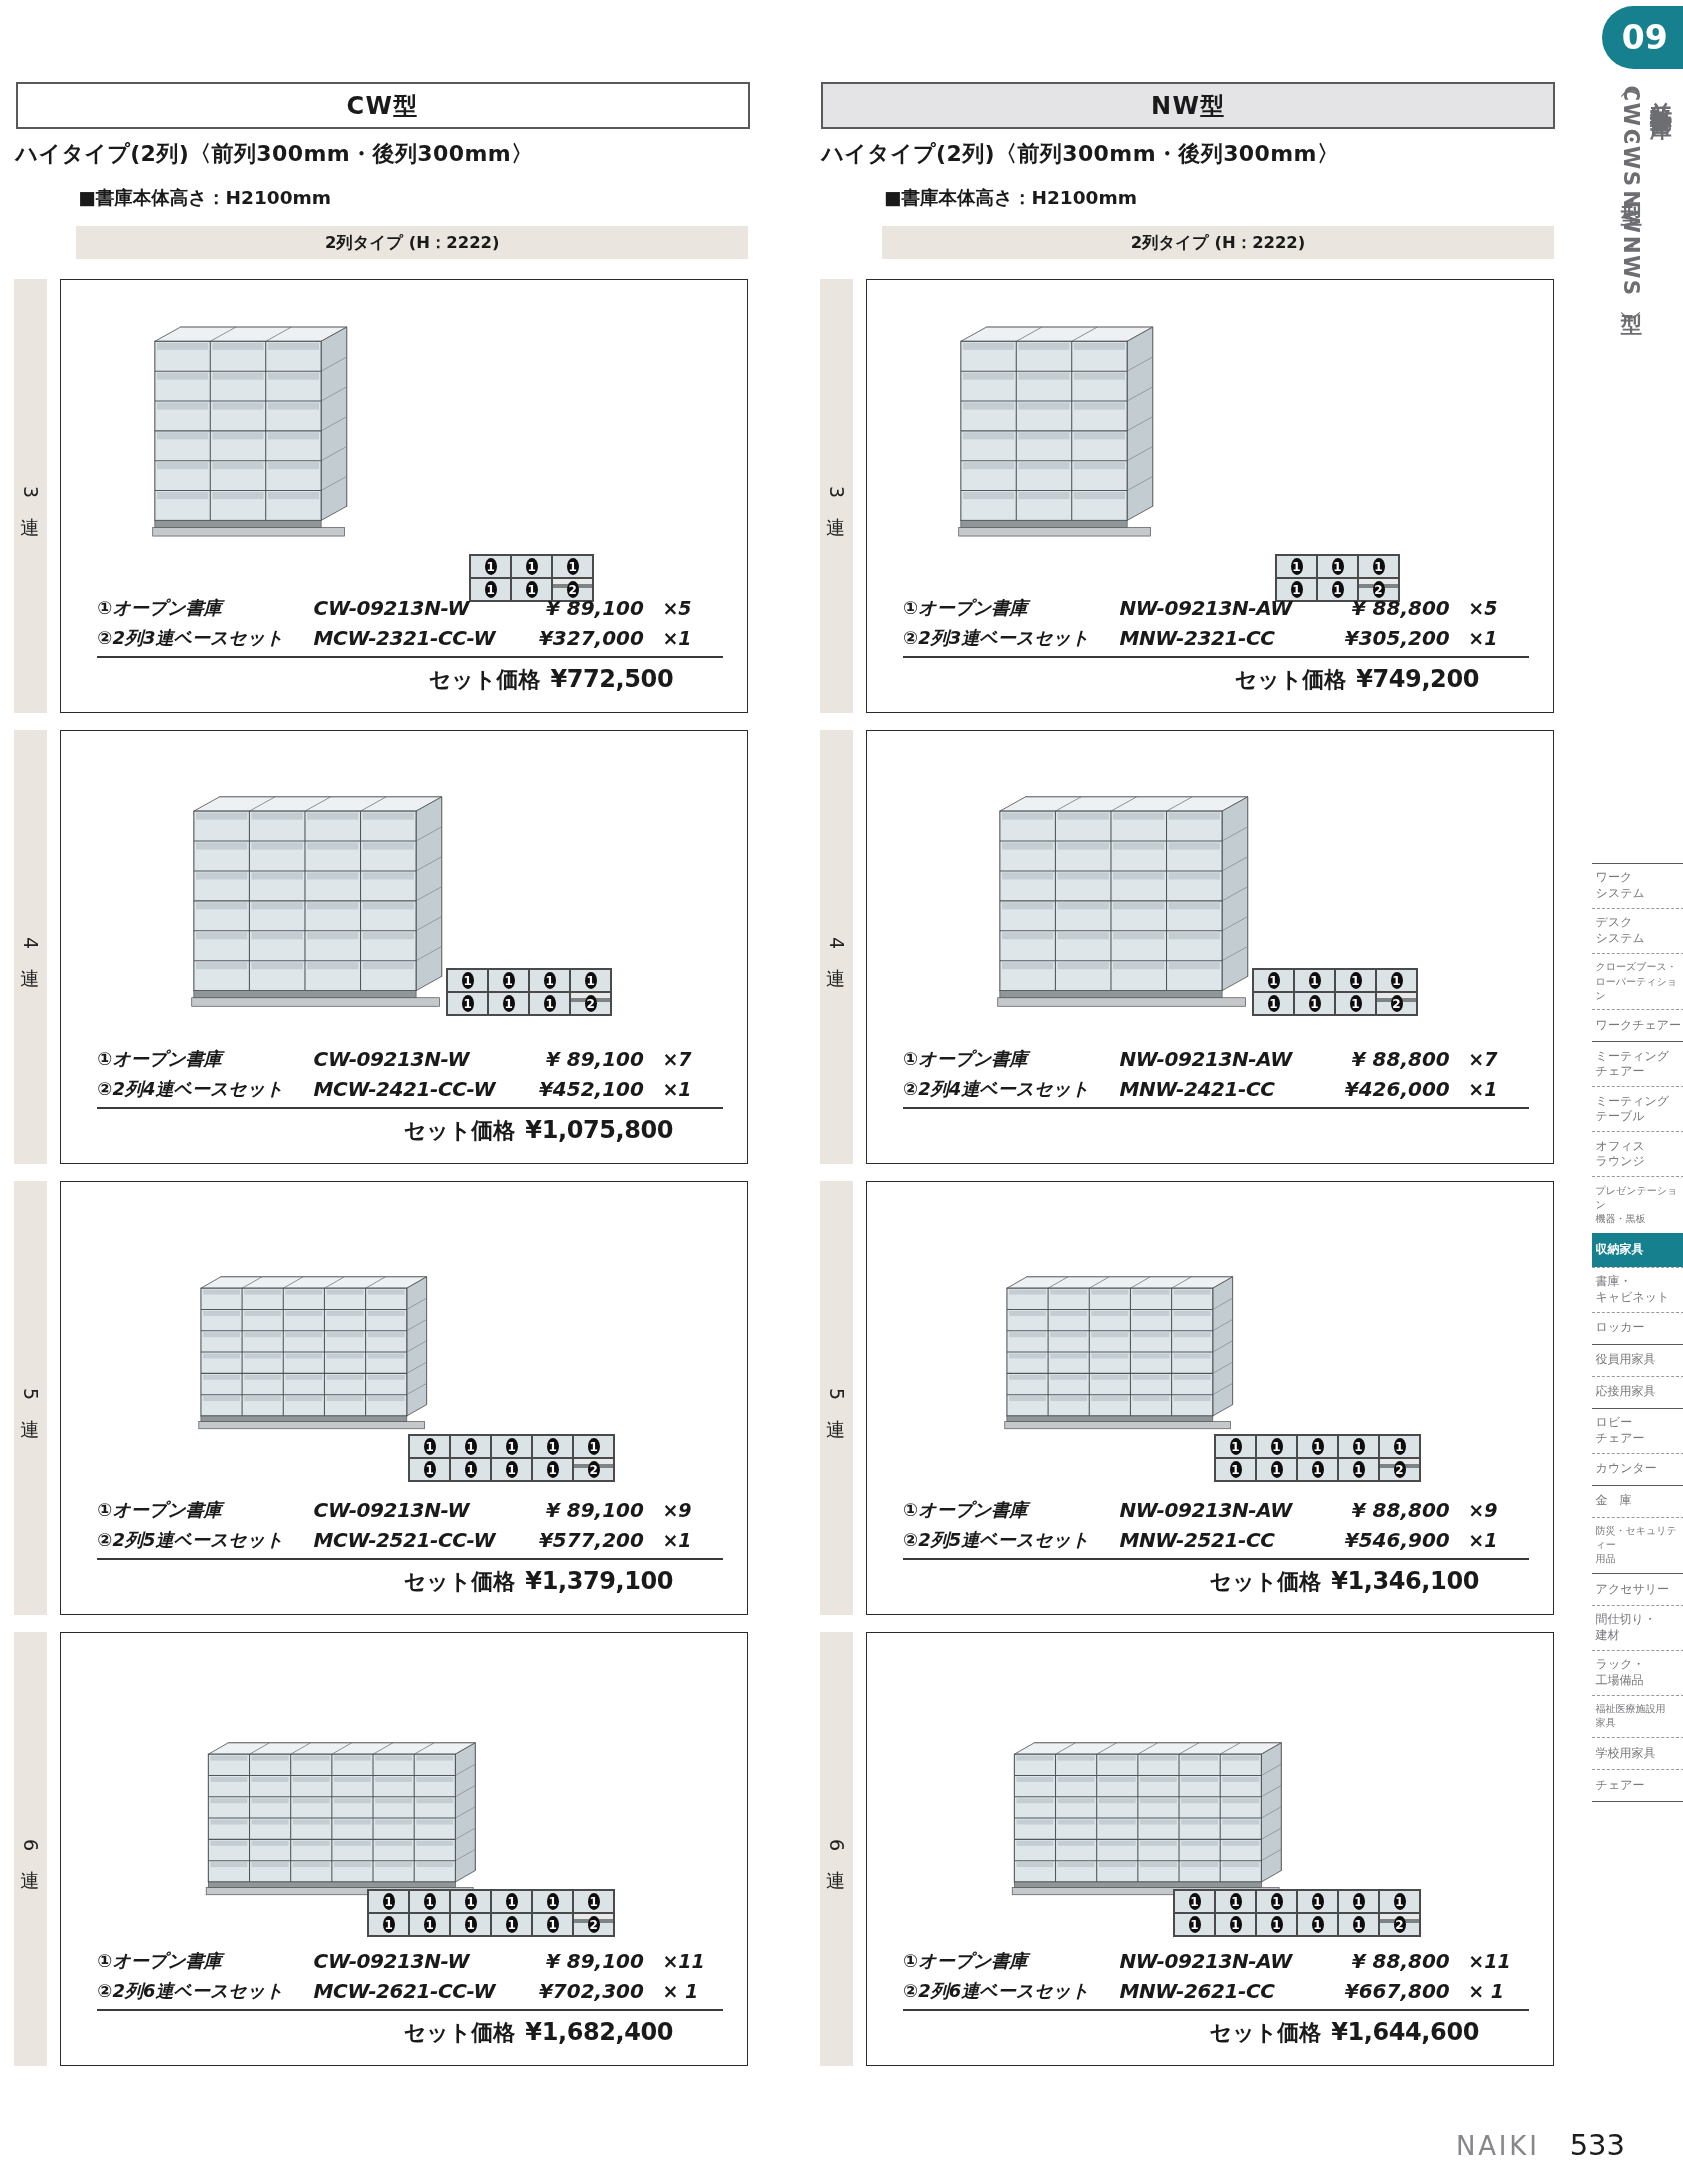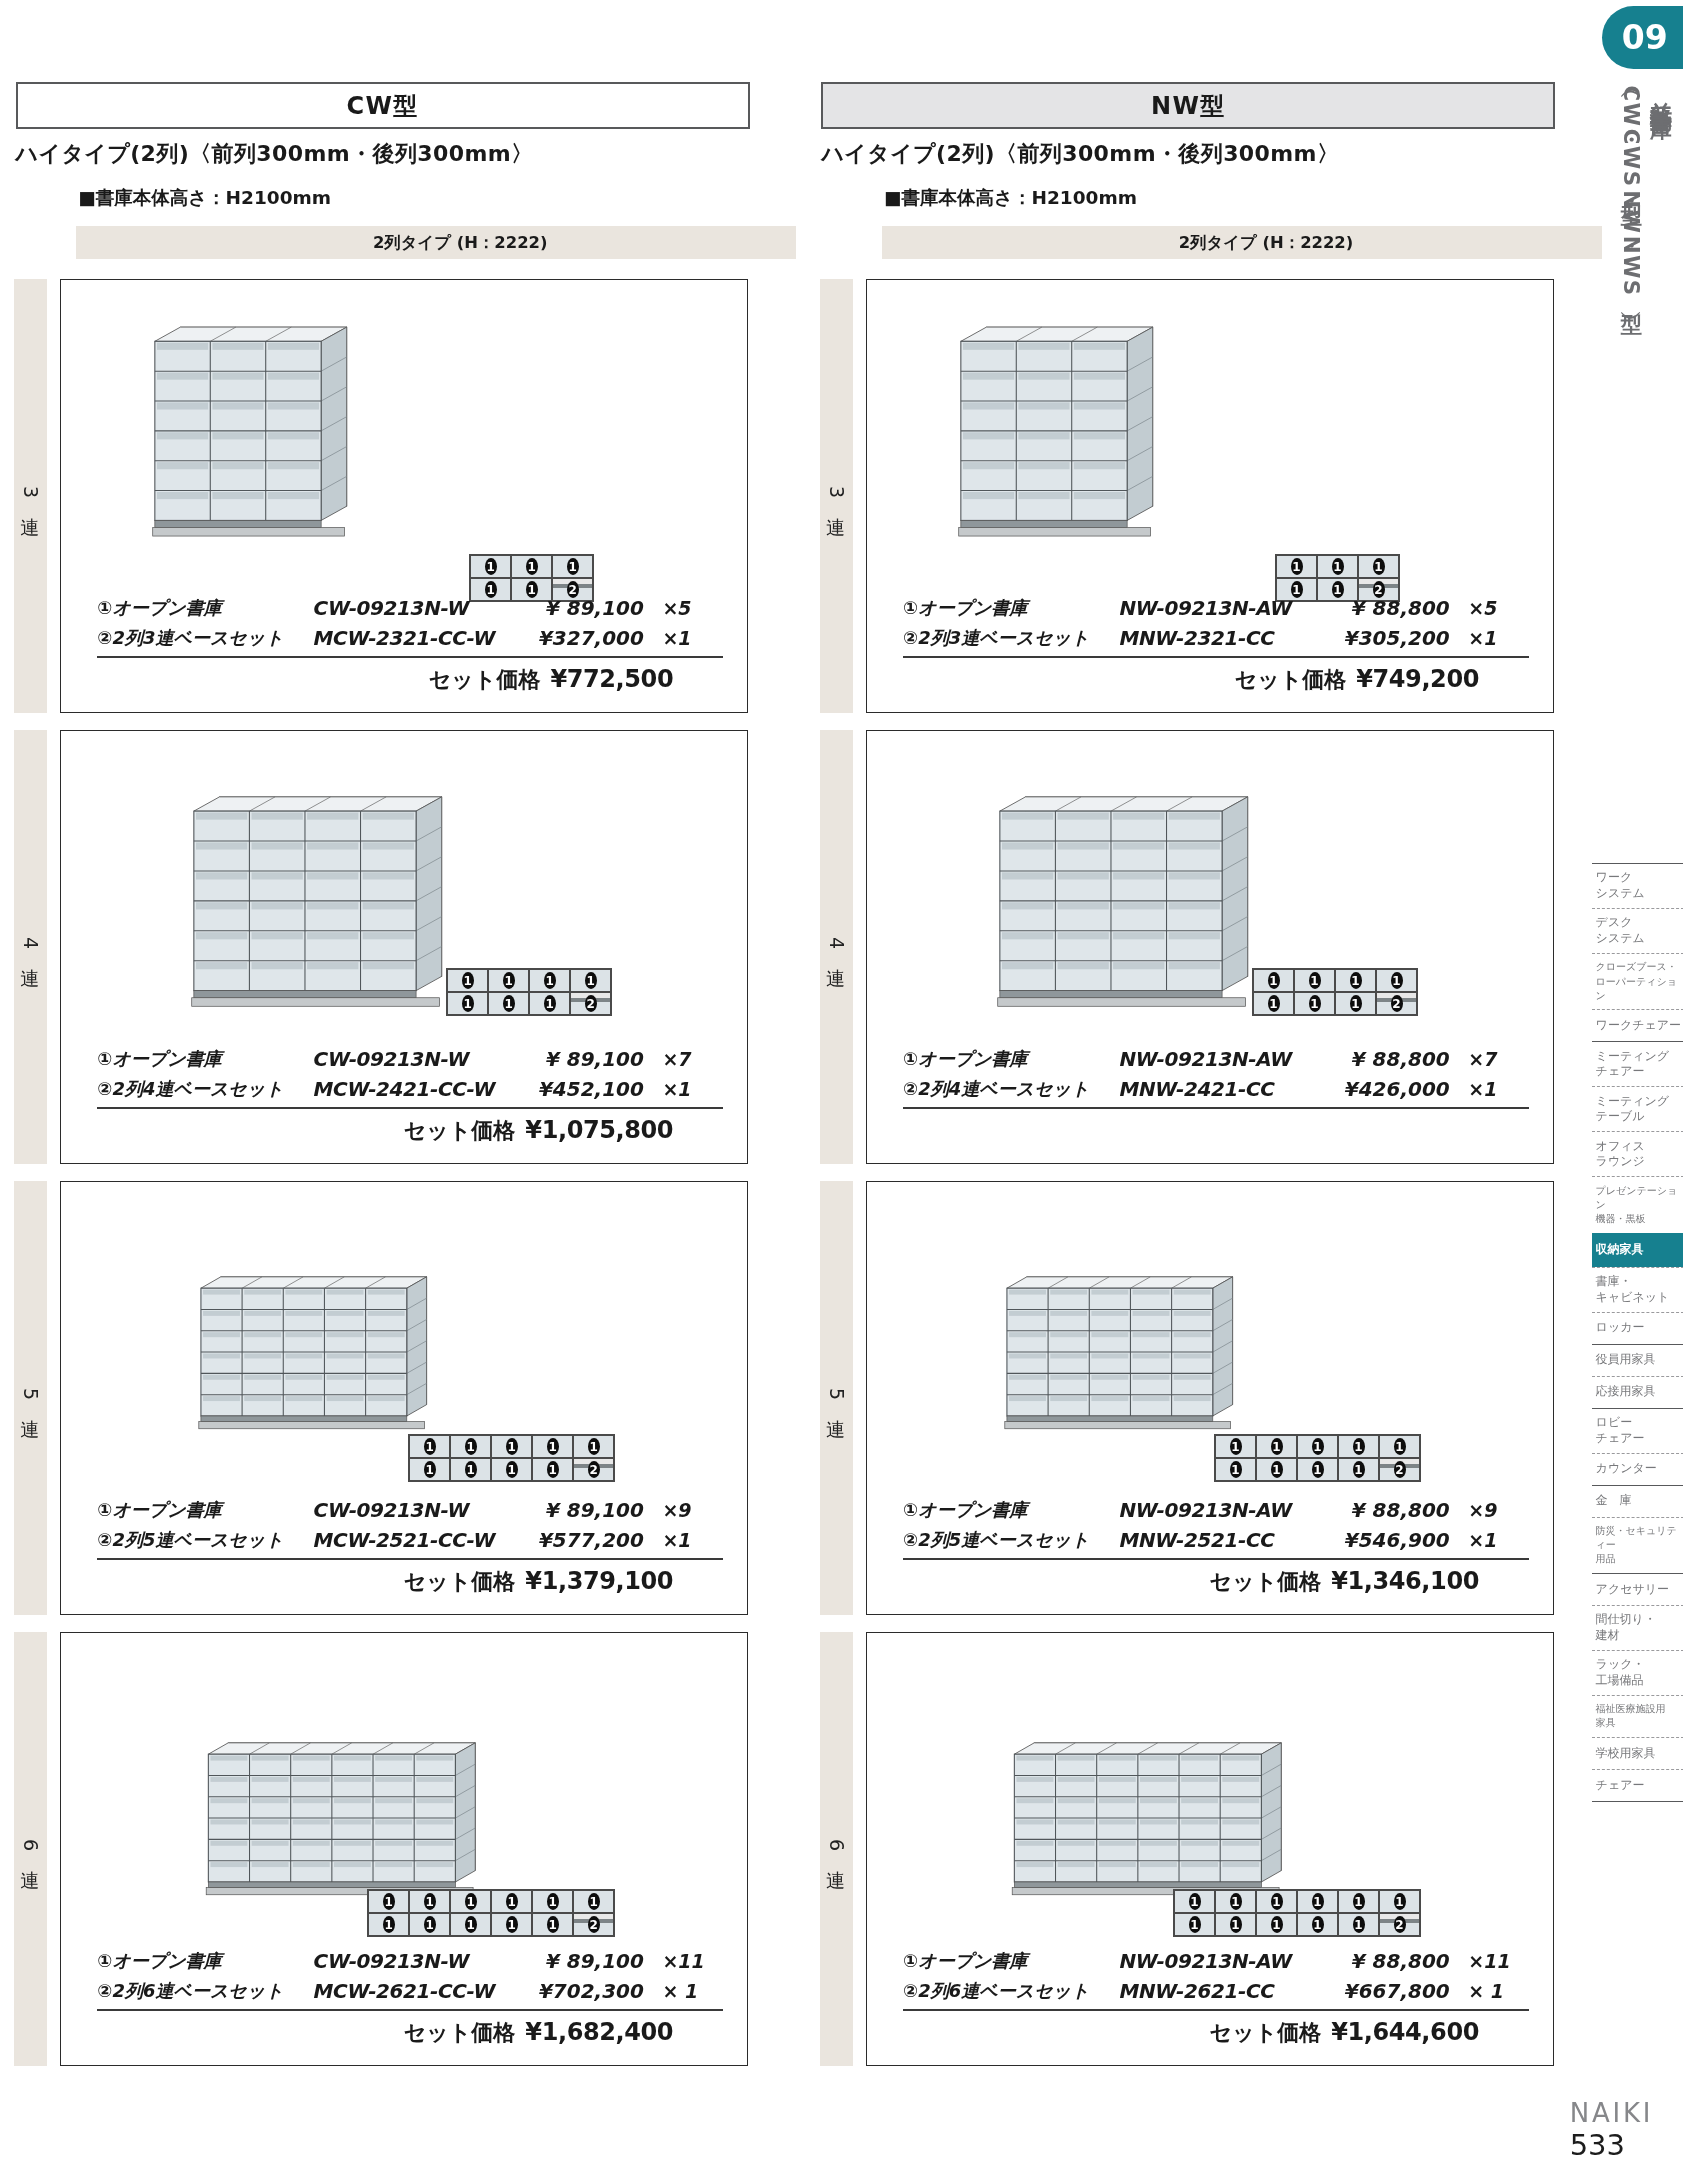--- a/index.html
+++ b/index.html
@@ -19,21 +19,21 @@
   .catalog-column{position:absolute;top:0;width:736px;height:2105px;}
   .catalog-column.col0{left:14.2px;}
   .catalog-column.col1{left:820px;}
   .type-header{position:absolute;left:1.4px;top:82px;width:734px;height:47px;border:2.1px solid #58595b;
     display:flex;align-items:center;justify-content:center;font-size:24px;font-weight:600;letter-spacing:1.4px;box-sizing:border-box;}
   .col0 .type-header{background:#ffffff;}
   .col1 .type-header{background:#e4e4e6;}
   .col-title{position:absolute;left:1.4px;top:139px;font-size:22px;font-weight:bold;letter-spacing:0.4px;}
   .col-note{position:absolute;left:64px;top:185px;font-size:18.5px;font-weight:bold;}
   .type-bar{position:absolute;left:62px;top:226px;width:672px;height:33px;background:#eae5de;
-    display:flex;align-items:center;justify-content:center;font-size:16.4px;font-weight:600;padding-left:48px;}
+    display:flex;align-items:center;justify-content:center;font-size:16.4px;font-weight:600;}
 
   
   .block-row{position:absolute;left:0;width:736px;height:434px;}
   .row-label-strip{position:absolute;left:0;top:0;width:33px;height:434px;background:#eae5de;
     display:flex;align-items:center;justify-content:center;}
   .row-label-strip .v-label{writing-mode:vertical-rl;text-orientation:mixed;font-size:19px;letter-spacing:4.3px;color:#222;}
   .block-box{position:absolute;left:46px;top:0;width:688px;height:434px;background:#fff;
     border:1.4px solid #2b2b2b;box-sizing:border-box;}
   .shelf{position:absolute;}
   .plan{position:absolute;border:0.7px solid #4a4a4a;background:#fff;}
@@ -60,21 +60,21 @@
   .side-item{padding:6.4px 1.4px 6.4px 3.6px;min-height:31px;display:flex;align-items:center;
     font-size:12px;line-height:15.6px;color:#77787b;white-space:pre-line;box-sizing:border-box;}
   .side-item.single{min-height:31px;}
   .side-item.small{font-size:10px;line-height:14.2px;}
   .side-item.active{background:#16808f;color:#ffffff;font-weight:bold;min-height:34px;}
   .side-div{border-top:0;height:0;}
   .side-div.dashed{border-top:1.4px dashed #9a9a9d;}
   .side-div.solid{border-top:1.4px solid #58595b;}
 
   
-  .footer{position:absolute;right:58px;bottom:21.3px;display:flex;align-items:baseline;flex-direction:column;}
+  .footer{position:absolute;right:58px;bottom:21.3px;display:flex;align-items:baseline;}
   .brand{font-size:26px;color:#86878a;letter-spacing:2.8px;}
   .page-number{font-size:29px;color:#1c1c1c;margin-left:30px;font-weight:500;}
 </style>
 </head>
 <body>
 
 <div id="page">
 
   <div class="chapter-badge">
     <span>09</span>

